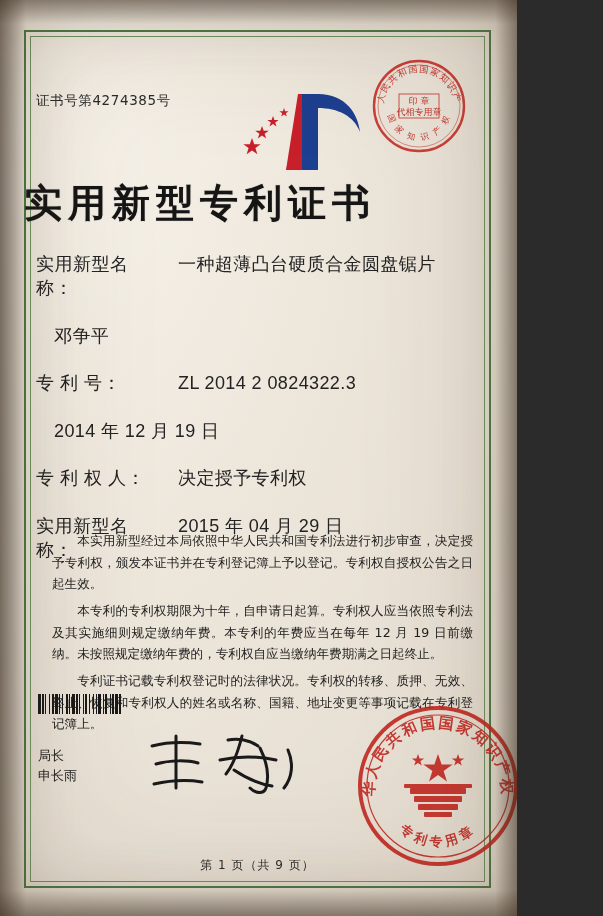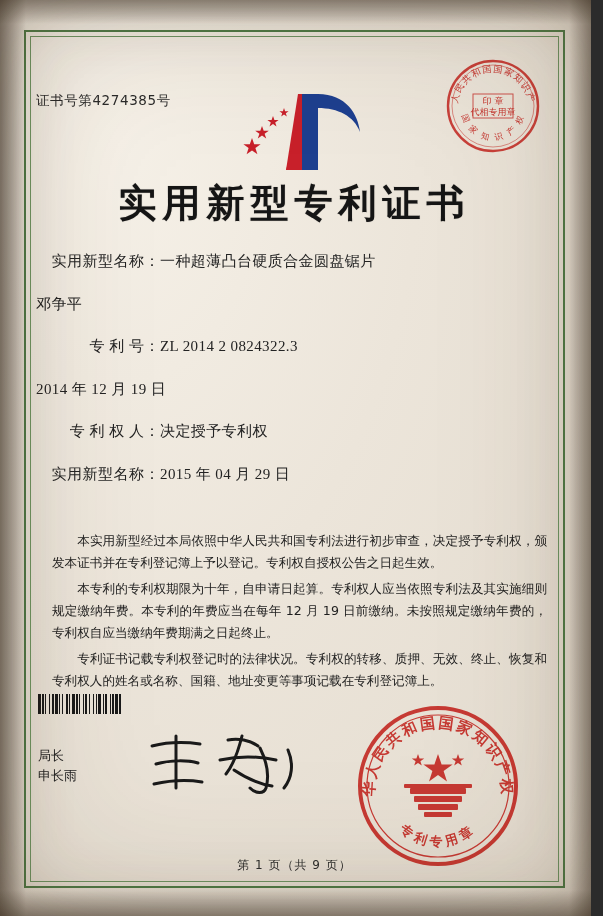--- a/index.html
+++ b/index.html
@@ -8,26 +8,27 @@
     background: #2b2b2b;
   }
   body {
     width: 603px;
     height: 916px;
     overflow: hidden;
     font-family: "Liberation Serif", serif;
   }
   .page {
     position: relative;
-    width: 591px;
+    width: 498px;
     height: 916px;
     background: #efe9df;
     background-image:
       radial-gradient(ellipse at 20% 15%, #f6f1e8 0%, #ece5da 45%, #e3dbce 100%);
     overflow: hidden;
+    padding-left: 19px;
   }
   
   .vignette {
     position: absolute;
     inset: 0;
     pointer-events: none;
     box-shadow: inset 0 0 70px rgba(90,70,45,0.30), inset 0 0 160px rgba(70,50,30,0.18);
   }
   .edge-dark-left {
     position: absolute;
@@ -110,51 +111,51 @@
     top: 28px;
     width: 96px;
     height: 96px;
   }
 
   .title {
     position: absolute;
     left: 0;
     right: 0;
     top: 148px;
-    text-align: center;
+    text-align: left;
     font-size: 38px;
     font-weight: bold;
     letter-spacing: 6px;
     color: #151515;
     font-family: "DejaVu Sans", sans-serif;
     text-shadow: 0 0 1px rgba(0,0,0,0.35);
   }
 
   .fields {
     position: absolute;
     left: 12px;
     right: 20px;
     top: 222px;
   }
   .field-row {
     display: flex;
     align-items: baseline;
     margin-bottom: 23.5px;
-    font-size: 15px;
+    font-size: 18px;
     color: #232323;
-    font-family: Liberation Serif, serif;
-    text-align: right;
+    font-family: Liberation Sans, sans-serif;
   }
   .field-label {
     width: 124px;
     flex: 0 0 124px;
     letter-spacing: 0.5px;
   }
   .field-value {
     letter-spacing: 0.4px;
+    margin-left: 18px;
   }
 
   .paragraphs {
     position: absolute;
     left: 12px;
     right: 18px;
     top: 500px;
     font-size: 12.6px;
     line-height: 1.72;
     color: #1e1e1e;

